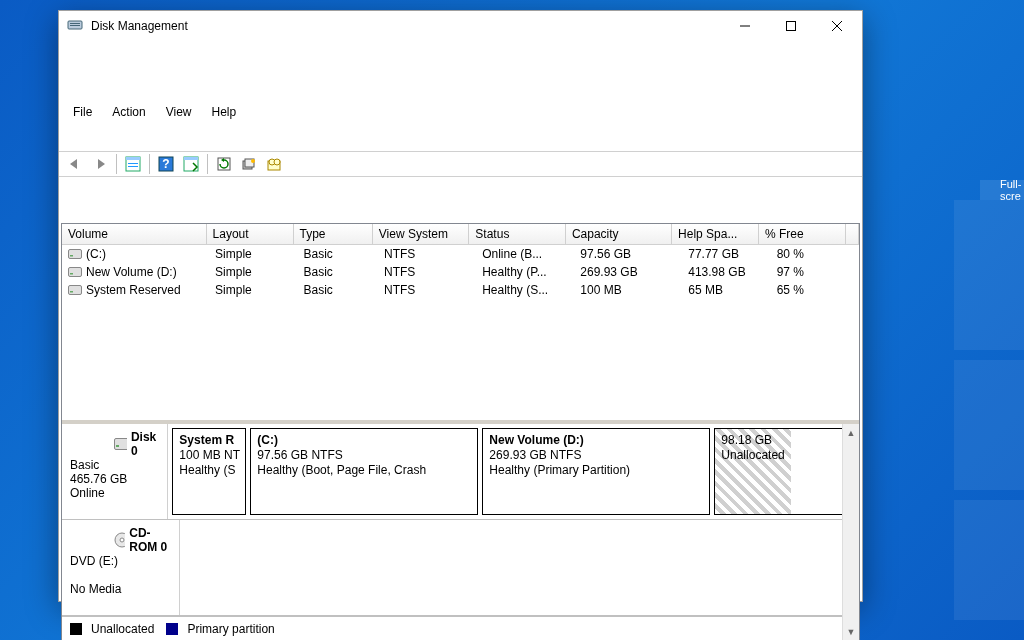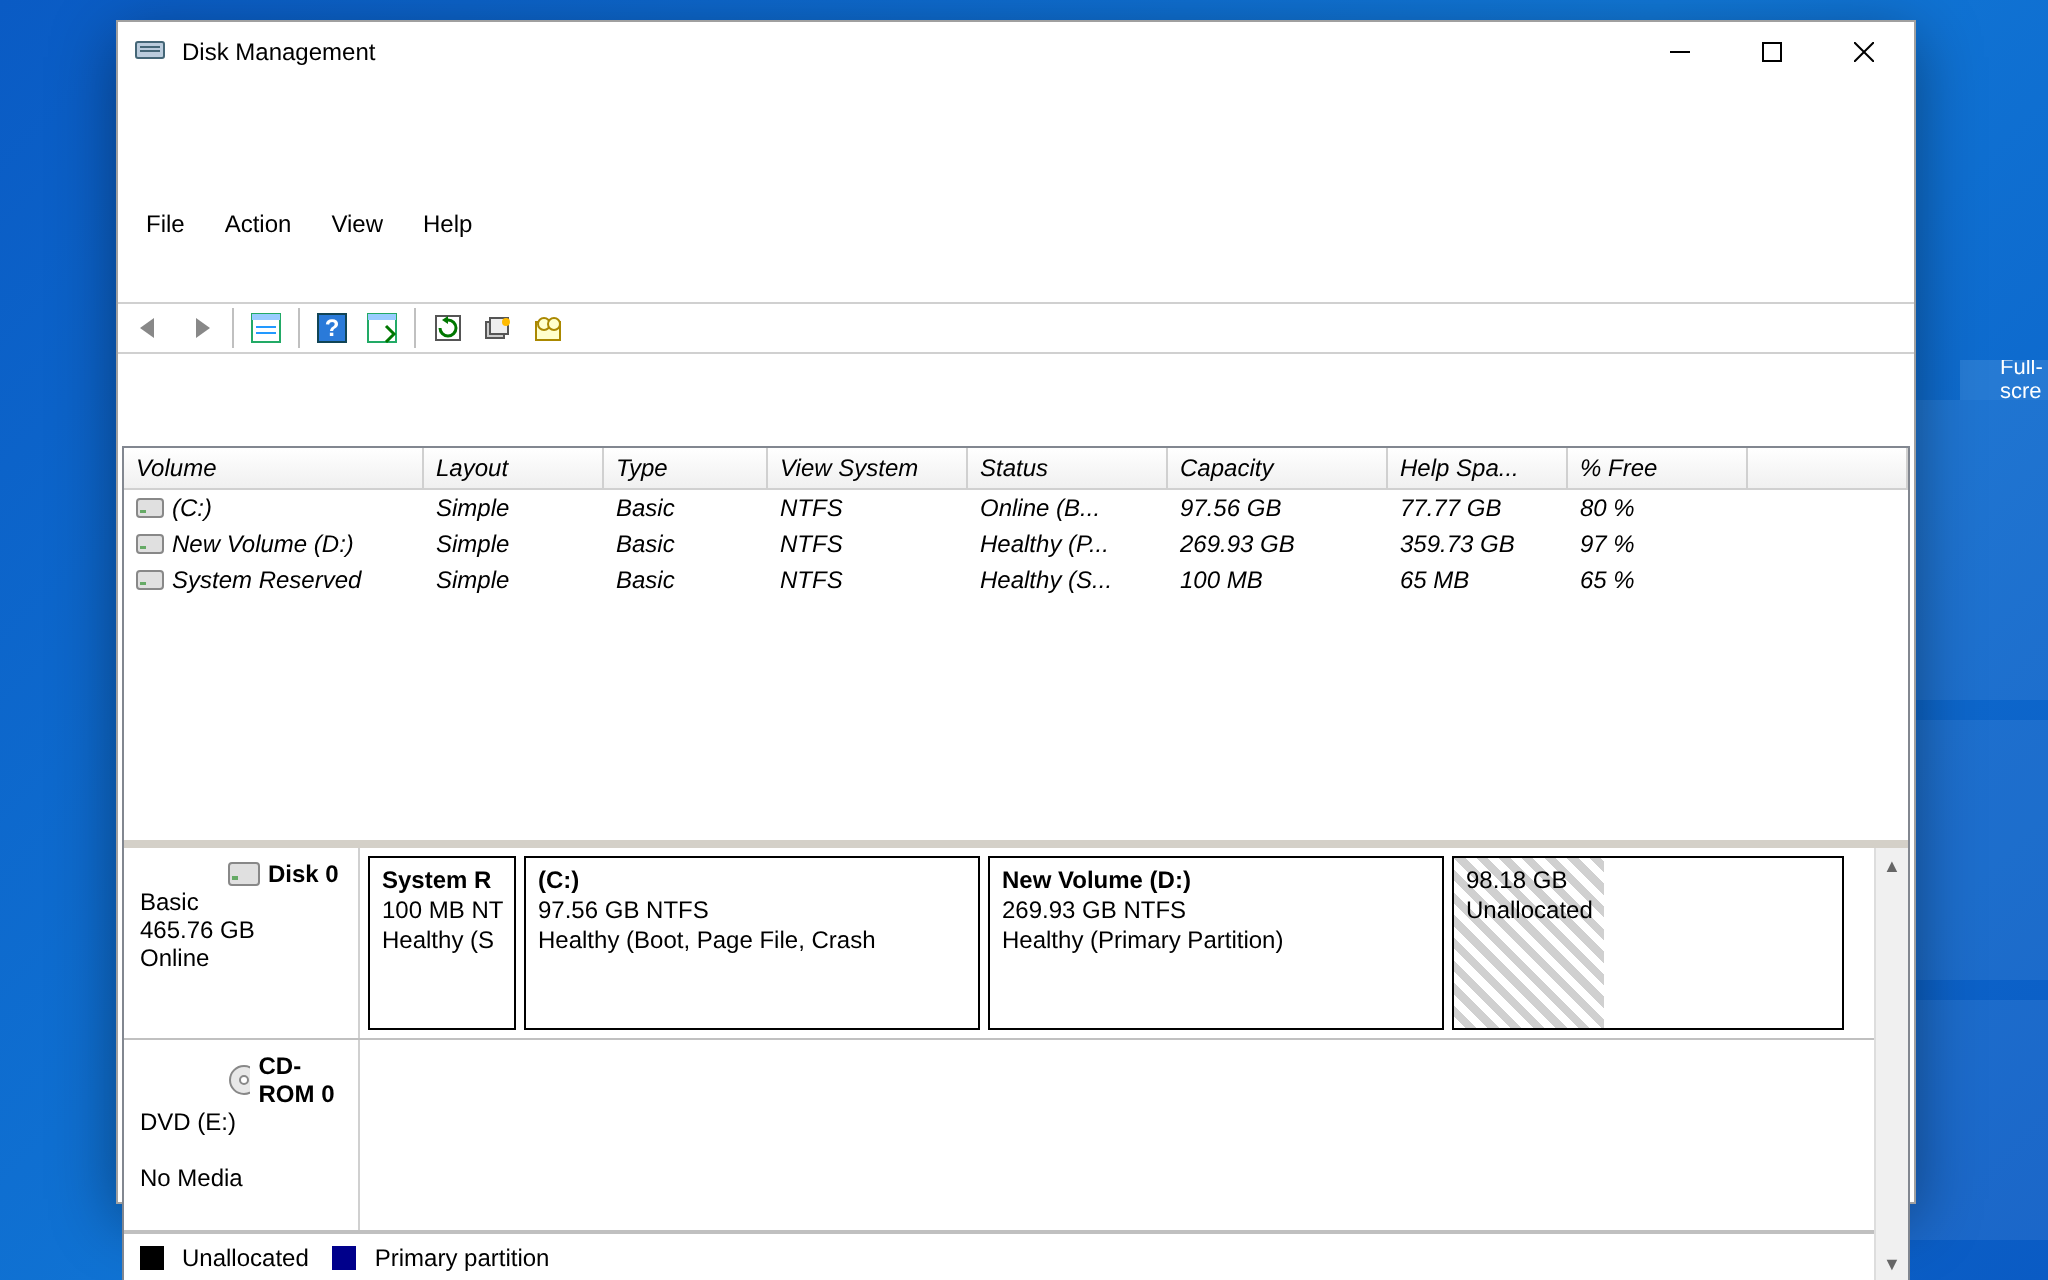--- a/index.html
+++ b/index.html
@@ -10,21 +10,21 @@
   }
   .win-deco {
     position: absolute; right: 0; top: 200px; width: 70px; height: 440px;
   }
   .win-deco div { position:absolute; background: rgba(255,255,255,0.07); }
   .wd1 { right:0; top:0; width:70px; height:150px; }
   .wd2 { right:0; top:160px; width:70px; height:130px; }
   .wd3 { right:0; top:300px; width:70px; height:120px; }
 
   .window {
-    position: absolute; left: 58px; top: 10px; width: 900px; height: 592px;
+    position: absolute; left: 58px; top: 10px; width: 805px; height: 592px;
     background: #fff; border: 1px solid #a0a0a0;
     box-shadow: 0 8px 30px rgba(0,0,0,0.4);
     display: flex; flex-direction: column; gap: 44px;
   }
 
   .titlebar {
     height: 32px; display:flex; align-items:center; padding: 0 2px 0 8px;
   }
   .titlebar .app-icon { width:16px; height:16px; margin-right:8px; }
   .titlebar .title { flex:1; font-size:12px; color:#000; }
@@ -34,21 +34,21 @@
   .menubar { height:22px; display:flex; align-items:center; padding: 0 4px; }
   .menubar span { padding: 2px 10px; cursor:pointer;margin-top:32px; }
 
   .toolbar { height:28px; border-top:1px solid #d0d0d0; border-bottom:1px solid #d0d0d0; display:flex; align-items:center; padding:0 4px; gap:1px; }
   .tool-btn { width:24px; height:24px; display:flex; align-items:center; justify-content:center; border:1px solid transparent; cursor:pointer; }
   .tool-sep { width:1px; height:20px; background:#c0c0c0; margin:0 3px; }
 
   .content { flex:1; display:flex; flex-direction:column; border:1px solid #828790; margin:2px; }
 
   
-  .vol-list { flex:0 0 200px; border-bottom:4px solid #d4d0c8; display:flex; flex-direction:column; overflow:hidden;font-style:italic; }
+  .vol-list { flex:0 0 200px; border-bottom:4px solid #d4d0c8; display:flex; flex-direction:column; overflow:hidden; }
   .vol-header { display:flex; background:#fff; border-bottom:1px solid #d0d0d0; }
   .vol-header .col { padding:3px 6px; border-right:1px solid #d0d0d0; background:linear-gradient(#fff,#f0f0f0); cursor:pointer; white-space:nowrap; overflow:hidden; }
   .vol-rows { flex:1; overflow:auto; background:#fff; }
   .vol-row { display:flex; padding:1px 0; }
   .vol-row .cell { padding:1px 6px; white-space:nowrap; overflow:hidden; display:flex; align-items:center; }
   .vol-row .cell .drive-icon { width:14px; height:10px; margin-right:4px; }
 
   .col-volume,.cell-volume{width:150px}
   .col-layout,.cell-layout{width:90px}
   .col-type,.cell-type{width:82px}
@@ -228,21 +228,21 @@
                 <rect x="0.5" y="0.5" width="13" height="9" rx="1.5" fill="#e0e0e0" stroke="#888"></rect>
                 <rect x="2" y="6" width="3" height="1.5" fill="#6a6"></rect>
               </svg>
               <span>New Volume (D:)</span>
             </div>
             <div class="cell cell-layout">Simple</div>
             <div class="cell cell-type">Basic</div>
             <div class="cell cell-fs">NTFS</div>
             <div class="cell cell-status">Healthy (P...</div>
             <div class="cell cell-capacity">269.93 GB</div>
-            <div class="cell cell-free">359.73 GB</div>
+            <div class="cell cell-free">413.98 GB</div>
             <div class="cell cell-pct">97 %</div>
           </div>
           <div class="vol-row">
             <div class="cell cell-volume">
               <svg class="drive-icon" width="14" height="10">
                 <rect x="0.5" y="0.5" width="13" height="9" rx="1.5" fill="#e0e0e0" stroke="#888"></rect>
                 <rect x="2" y="6" width="3" height="1.5" fill="#6a6"></rect>
               </svg>
               <span>System Reserved</span>
             </div>

